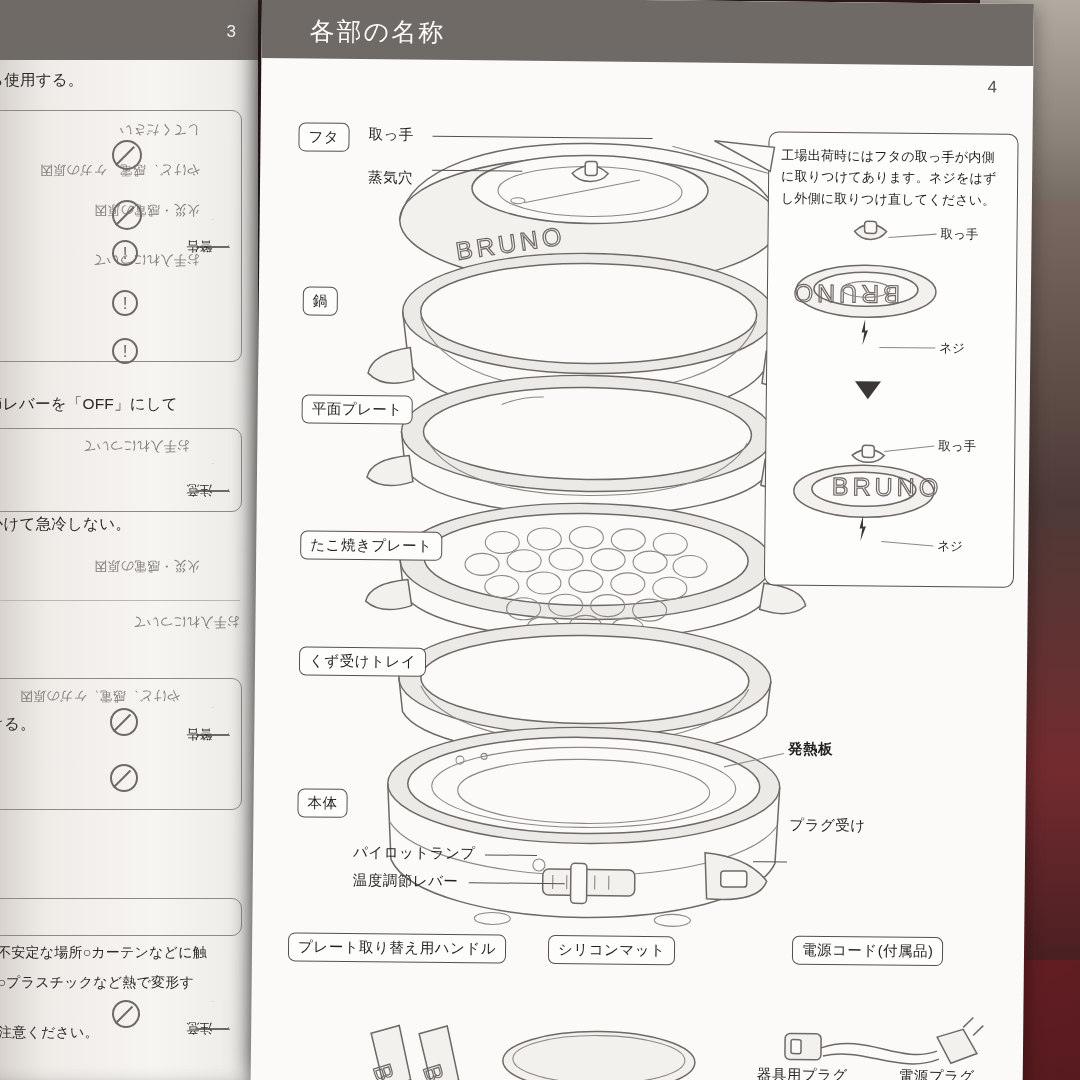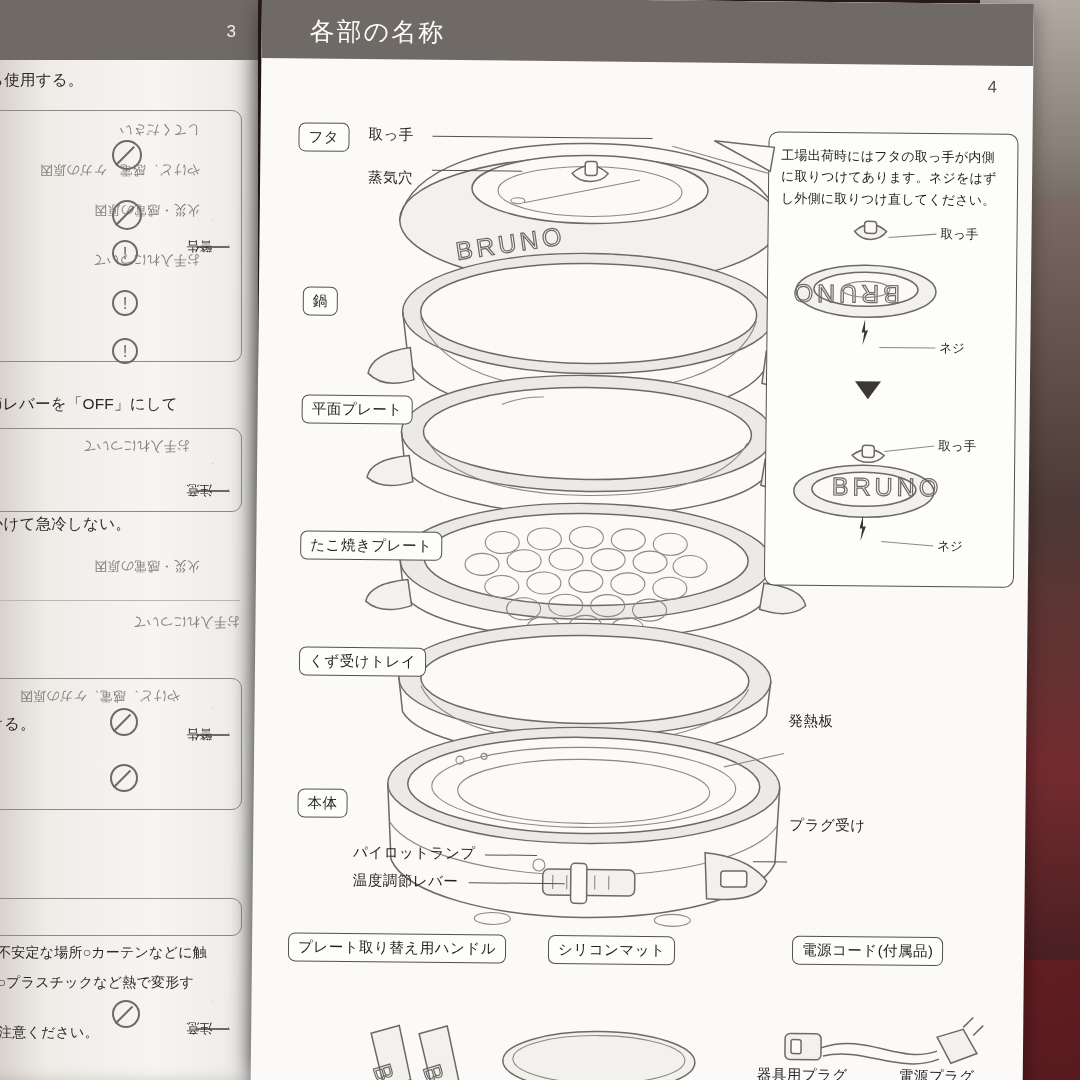--- a/index.html
+++ b/index.html
@@ -431,21 +431,21 @@
       <div class="lead" style="left:172px; top:76px; width:220px;"></div>
       <div class="plainlabel" style="left:108px; top:100px;margin-top:9px;">蒸気穴</div>
       <div class="lead" style="left:172px; top:110px; width:90px;"></div>
 
       <div class="pill" style="left:44px; top:228px;">鍋</div>
       <div class="pill" style="left:44px; top:336px;">平面プレート</div>
       <div class="pill" style="left:44px; top:472px;">たこ焼きプレート</div>
       <div class="pill" style="left:44px; top:588px;">くず受けトレイ</div>
       <div class="pill" style="left:44px; top:730px;">本体</div>
 
-      <div class="plainlabel" style="left:534px; top:648px;">発熱板</div>
+      <div class="plainlabel" style="left:534px; top:676px;font-weight:bold;">発熱板</div>
 
       <div class="plainlabel" style="left:100px; top:784px;">パイロットランプ</div>
       <div class="lead" style="left:232px; top:794px; width:52px;"></div>
       <div class="plainlabel" style="left:100px; top:812px;">温度調節レバー</div>
       <div class="lead" style="left:216px; top:822px; width:96px;"></div>
 
       <div class="plainlabel" style="left:536px; top:752px;">プラグ受け</div>
       <div class="lead" style="left:500px; top:798px; width:34px;"></div>
 
       <div class="pill" style="left:36px; top:874px;">プレート取り替え用ハンドル</div>

